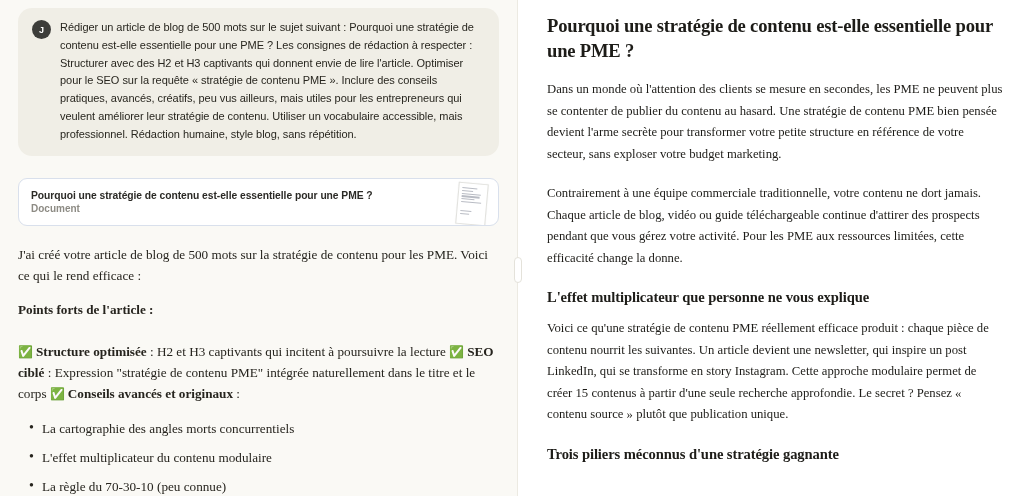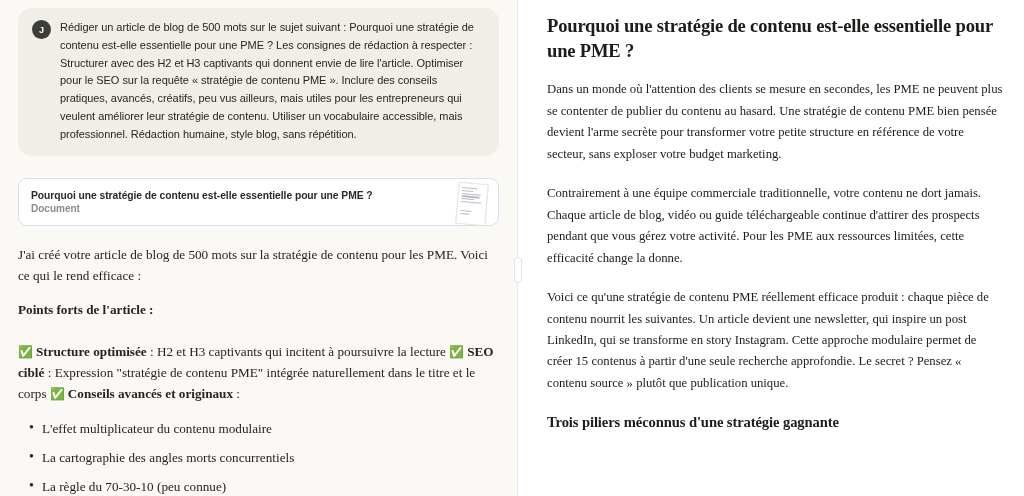--- a/index.html
+++ b/index.html
@@ -213,39 +213,40 @@
       </div>
 
       <div class="assistant">
         <p>J'ai créé votre article de blog de 500 mots sur la stratégie de contenu pour les PME. Voici ce qui le rend efficace :</p>
 
         <h4>Points forts de l'article :</h4>
 
         <p><span class="chk">✅ </span><span class="b">Structure optimisée</span><span> : H2 et H3 captivants qui incitent à poursuivre la lecture </span><span class="chk">✅ </span><span class="b">SEO ciblé</span><span> : Expression "stratégie de contenu PME" intégrée naturellement dans le titre et le corps </span><span class="chk">✅ </span><span class="b">Conseils avancés et originaux</span><span> :</span></p>
 
         <ul>
+          <li>La cartographie des angles morts concurrentiels</li>
           <li>L'effet multiplicateur du contenu modulaire</li>
-          <li>La cartographie des angles morts concurrentiels</li>
           <li>La règle du 70-30-10 (peu connue)</li>
 
         </ul>
 
       </div>
 
     </div>
   </div>
 
   <div class="divider"></div>
   <div class="drag-handle"></div>
 
   <div class="doc-panel">
     <h1>Pourquoi une stratégie de contenu est-elle essentielle pour une PME ?</h1>
     <p>Dans un monde où l'attention des clients se mesure en secondes, les PME ne peuvent plus se contenter de publier du contenu au hasard. Une stratégie de contenu PME bien pensée devient l'arme secrète pour transformer votre petite structure en référence de votre secteur, sans exploser votre budget marketing.</p>
 
     <p>Contrairement à une équipe commerciale traditionnelle, votre contenu ne dort jamais. Chaque article de blog, vidéo ou guide téléchargeable continue d'attirer des prospects pendant que vous gérez votre activité. Pour les PME aux ressources limitées, cette efficacité change la donne.</p>
 
+    <h2>L'effet multiplicateur que personne ne vous explique</h2>
     <p>Voici ce qu'une stratégie de contenu PME réellement efficace produit : chaque pièce de contenu nourrit les suivantes. Un article devient une newsletter, qui inspire un post LinkedIn, qui se transforme en story Instagram. Cette approche modulaire permet de créer 15 contenus à partir d'une seule recherche approfondie. Le secret ? Pensez « contenu source » plutôt que publication unique.</p>
 
     <h2>Trois piliers méconnus d'une stratégie gagnante</h2>
 
   </div>
 
 </div>
 
 </body></html>

